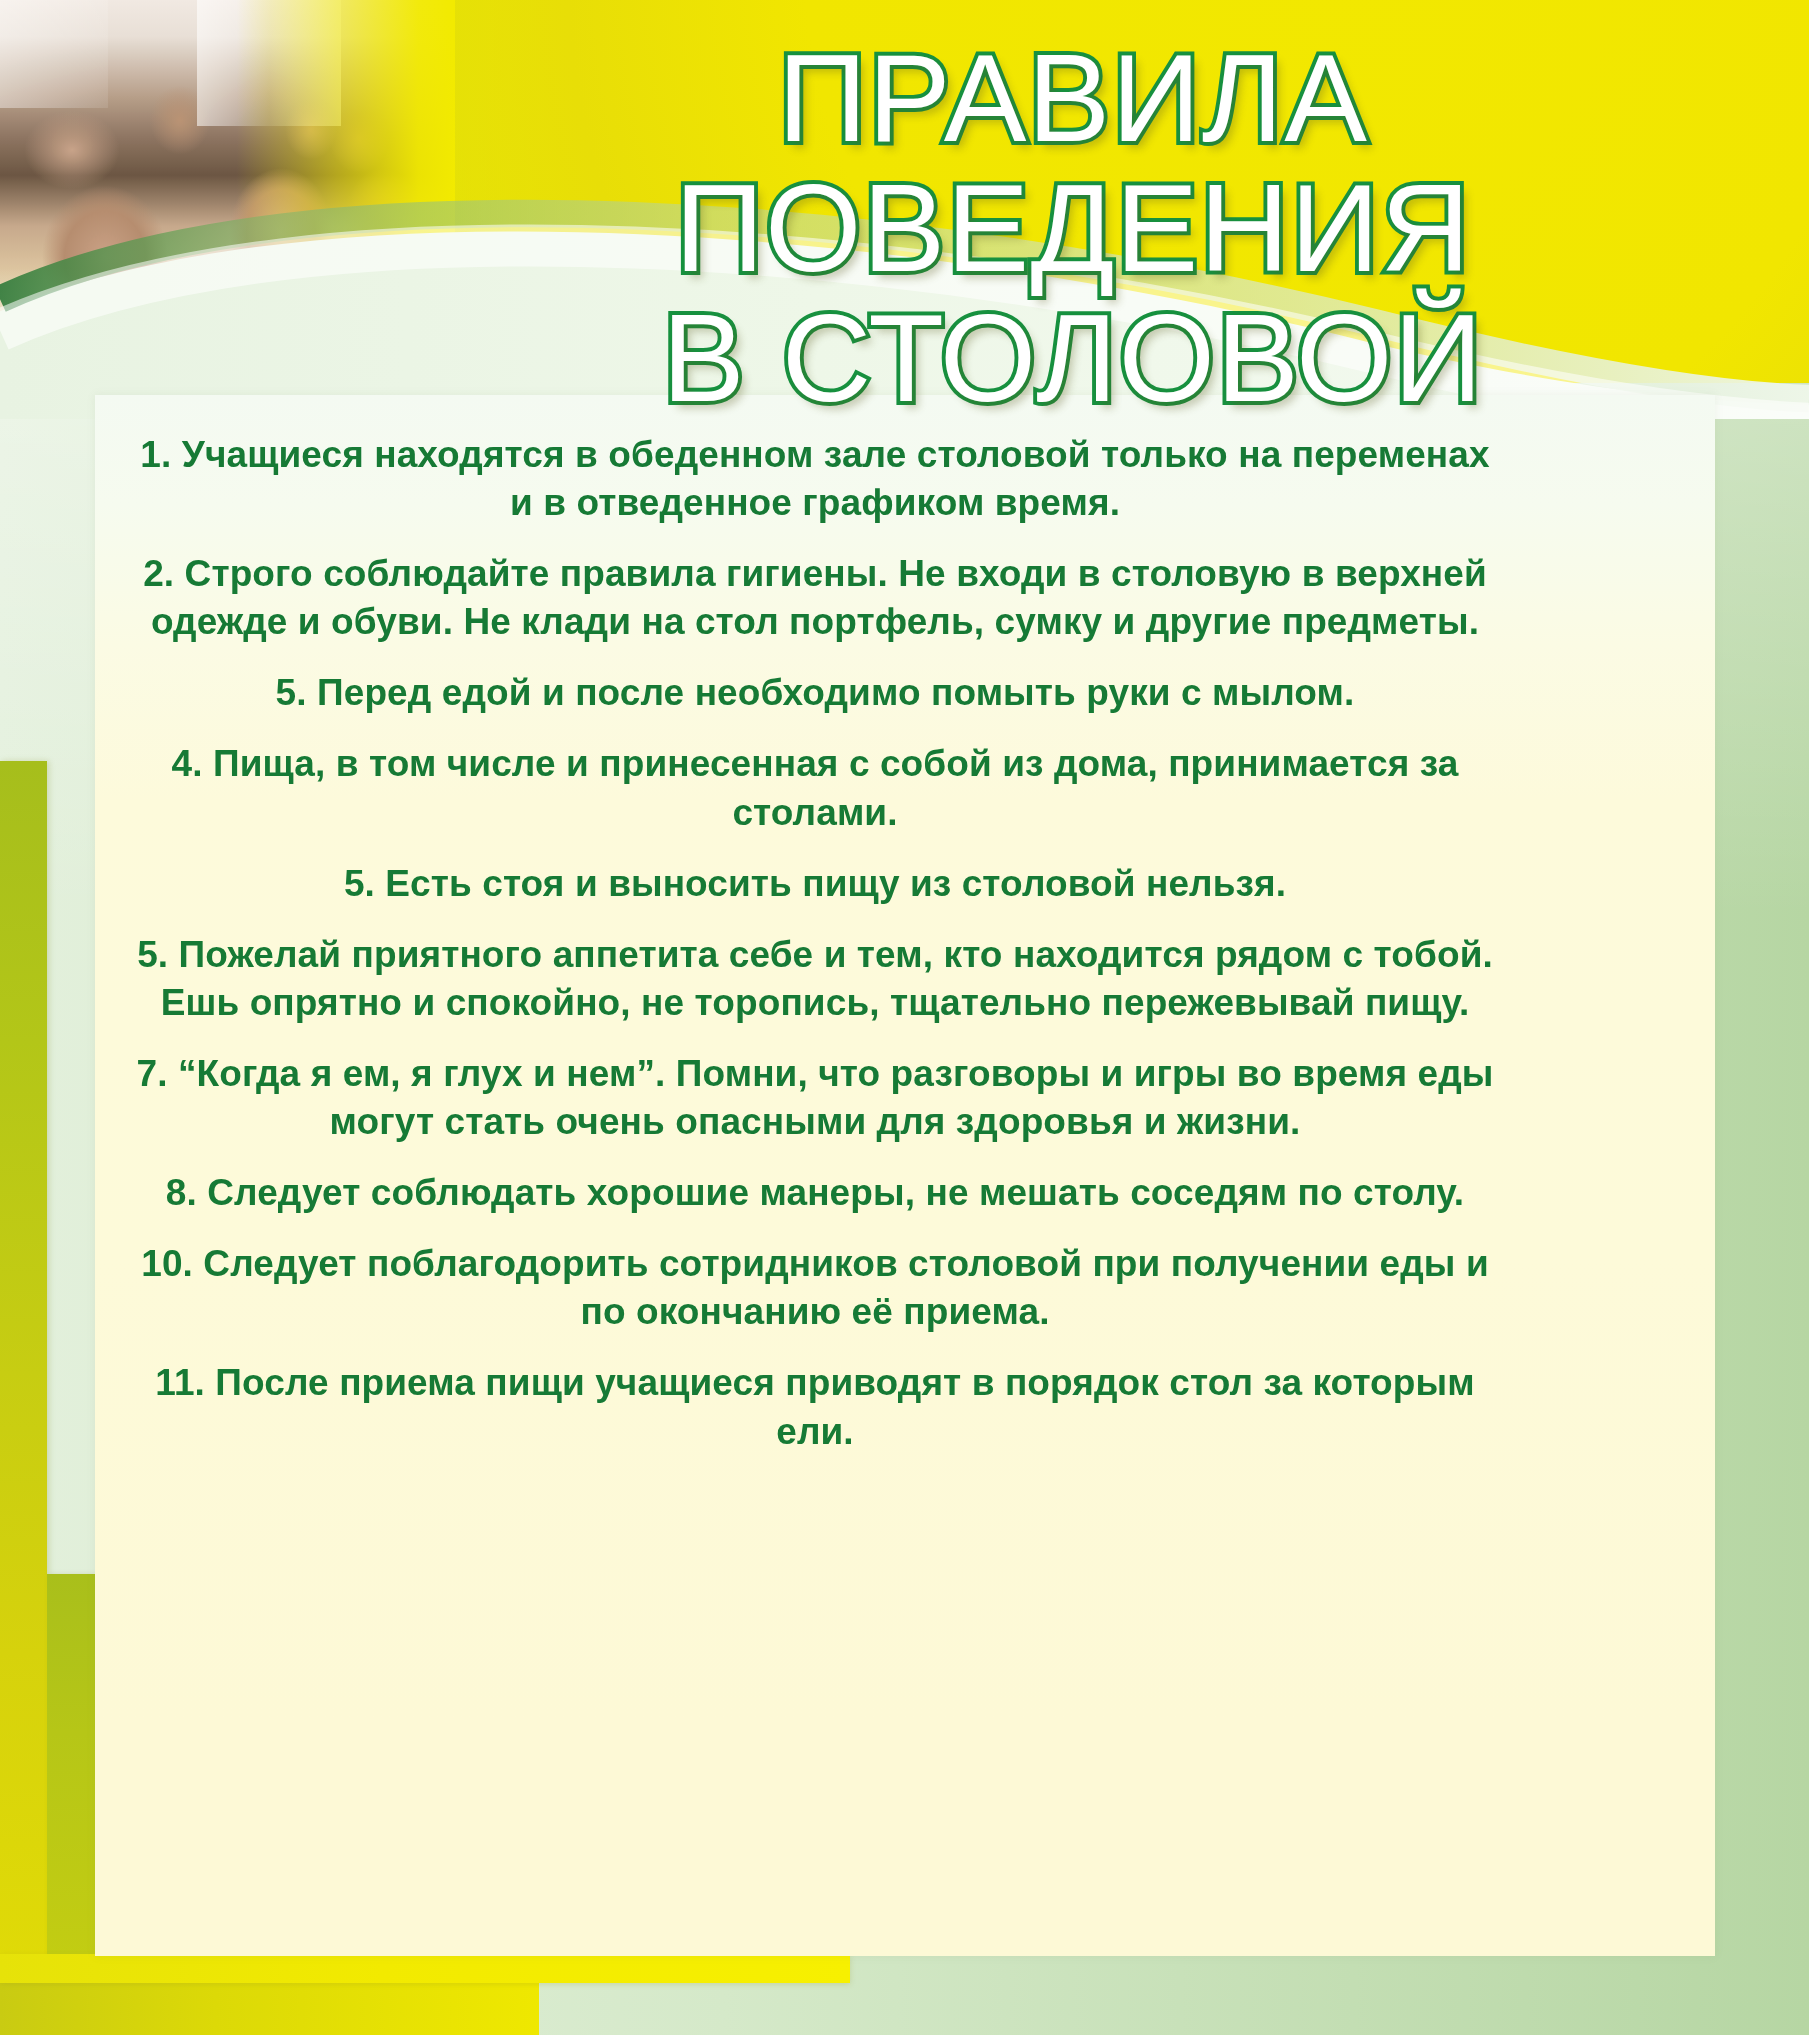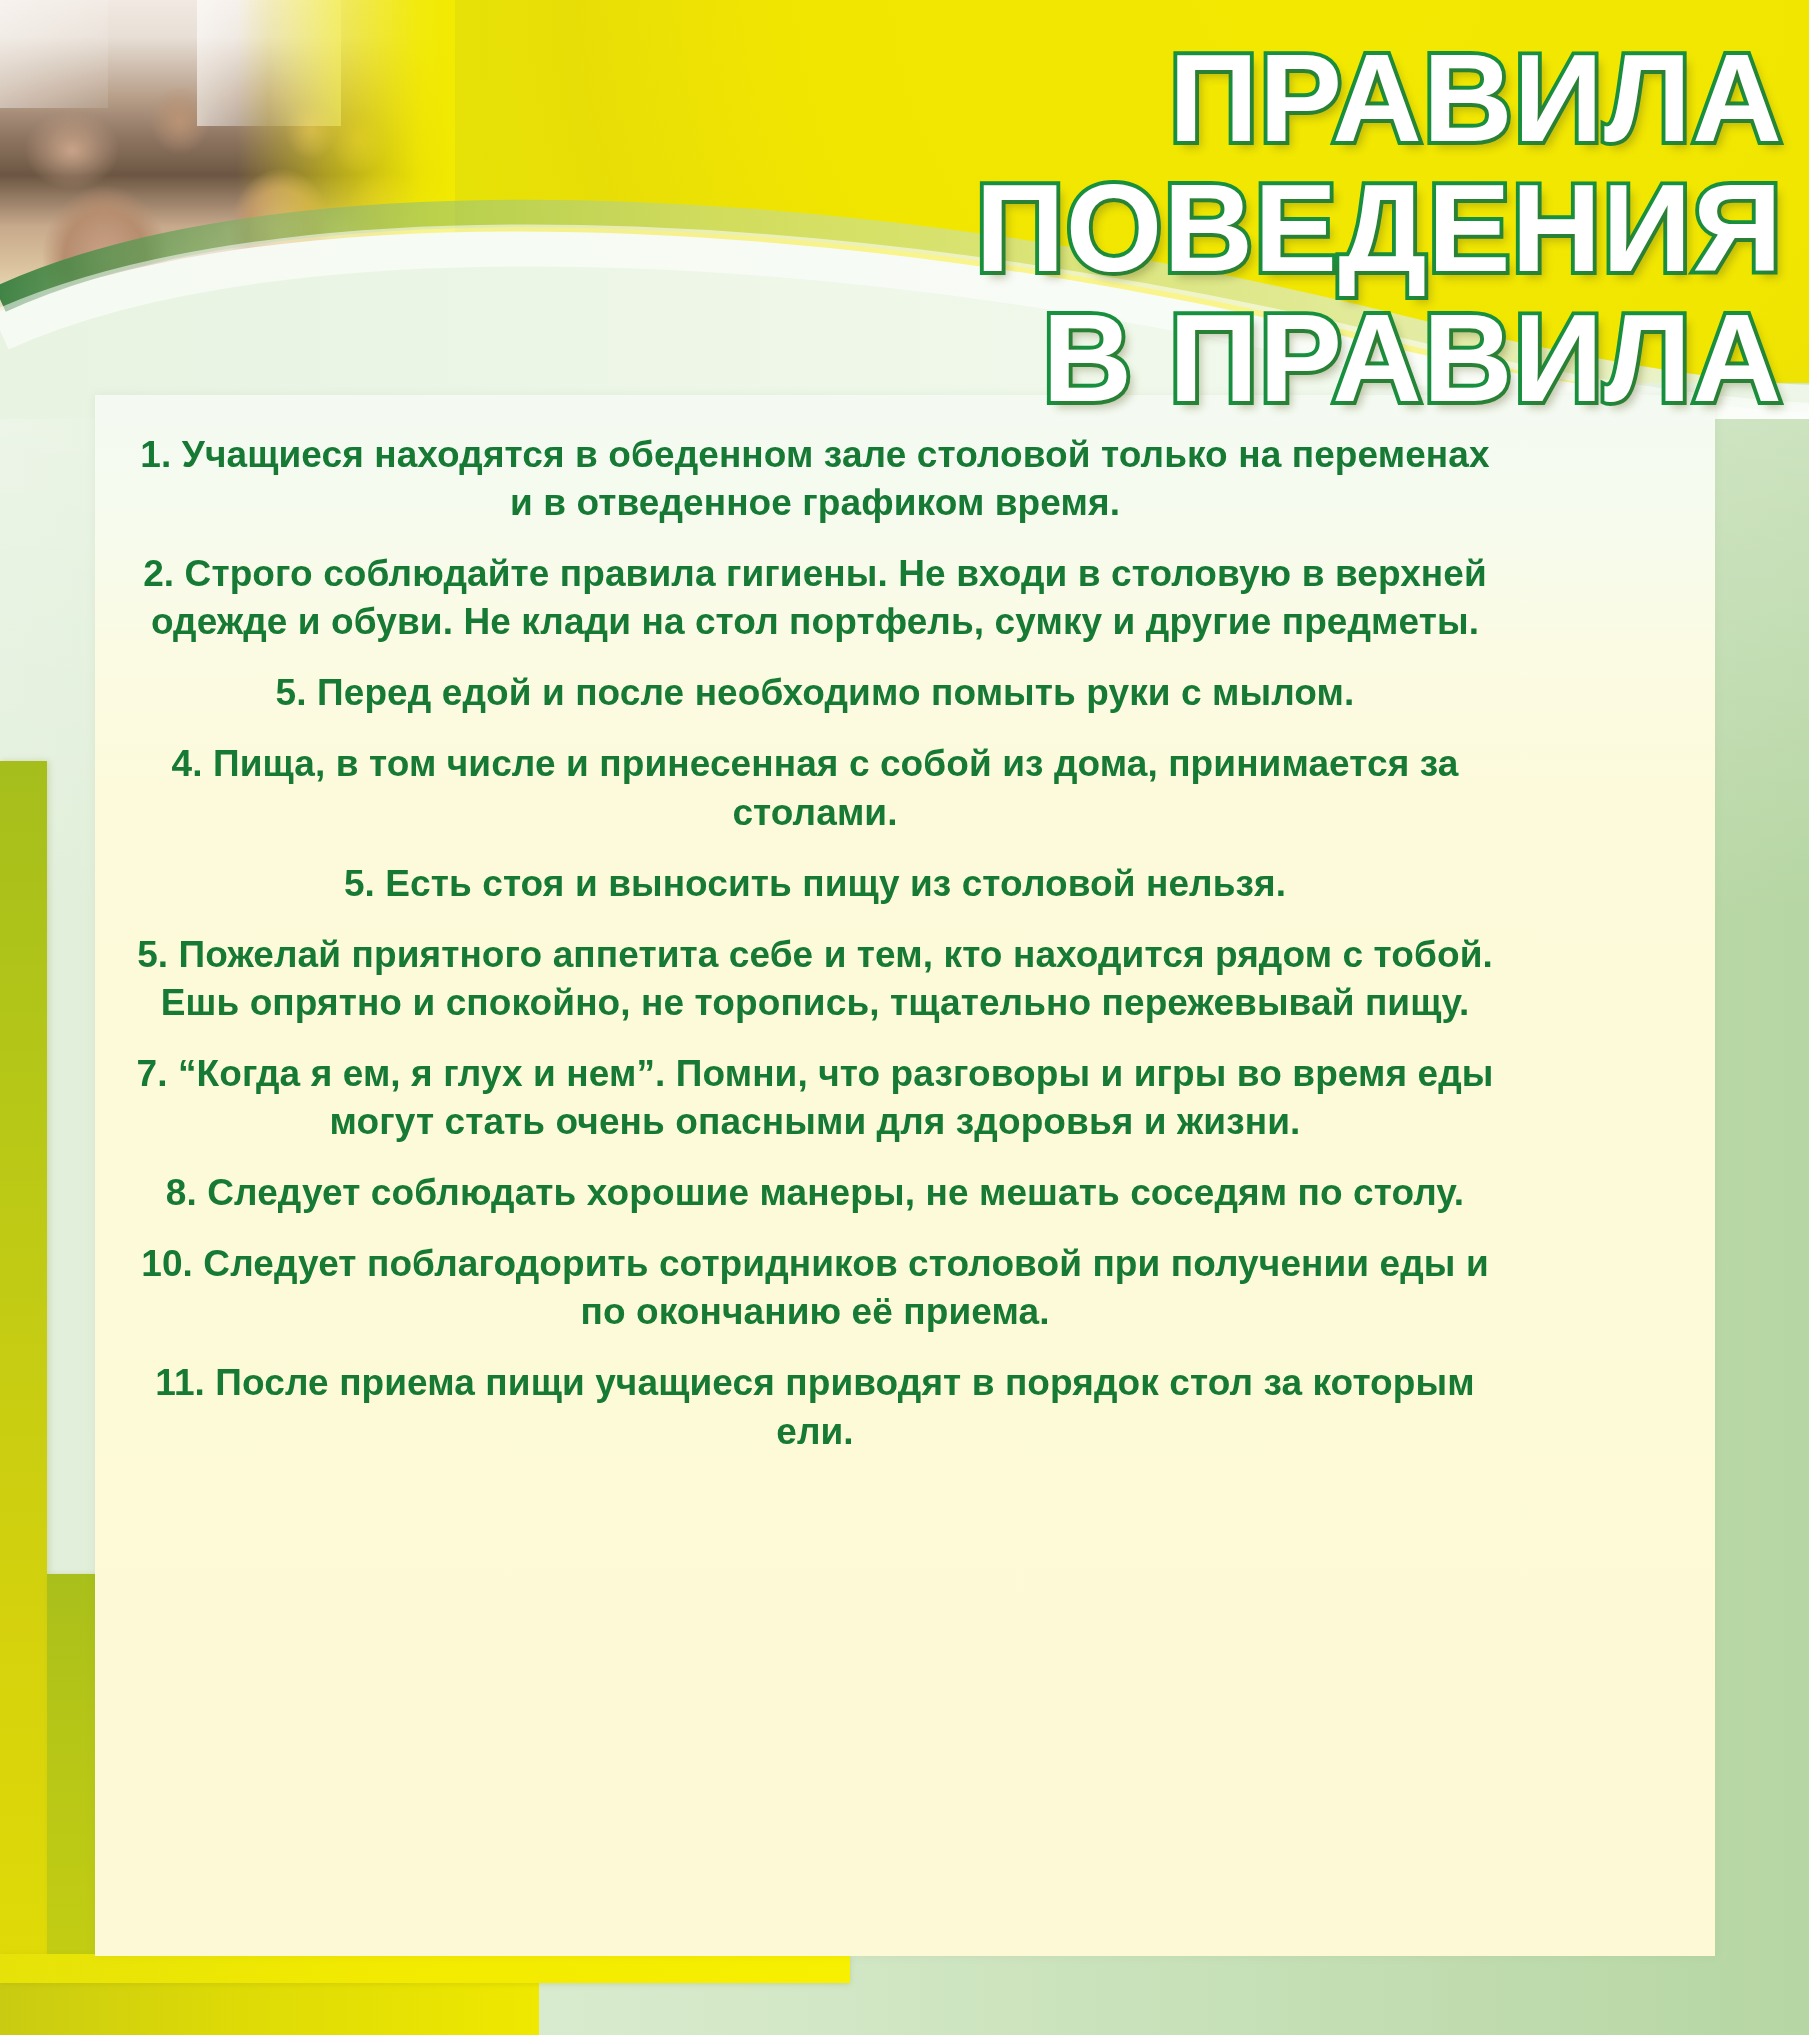--- a/index.html
+++ b/index.html
@@ -73,24 +73,24 @@
   }
 
   
   .swoosh-wrap{
     position:absolute; left:0; top:0; width:1809px; height:419px; overflow:hidden;
   }
 
   
   .title{
     position:absolute;
-    left:383px; top:33px; width:1400px;
-    text-align:right;
+    left:373px; top:33px; width:1400px;
+    text-align:center;
     font-family:"Liberation Sans", sans-serif;
-    font-weight:bold;
+    font-weight:normal;
     font-size:124px;
     line-height:1.05;
     letter-spacing:1.2px;
     color:#ffffff;
     -webkit-text-stroke:7.8px #17913f;
     paint-order:stroke fill;
     text-shadow:6px 7.2px 8.4px rgba(90,90,30,0.32);
     z-index:6;
   }
   .title .l2{display:block;}
@@ -190,21 +190,21 @@
 
       <path d="M0,500 C520,262 1540,352 2300,540 C2620,620 2850,660 3023,666" fill="none" stroke="url(#swooshLight)" stroke-width="46"></path>
       <path d="M0,552 C520,318 1540,404 2300,590 C2620,668 2850,700 3023,708" fill="none" stroke="#ffffff" stroke-opacity="0.55" stroke-width="70"></path>
 
       <path d="M3023,0 L3023,470 C2700,560 2300,600 1950,560 C2300,470 2700,300 3023,0 Z" fill="#f0e800" opacity="0.0"></path>
     </svg>
   </div>
 
   <div class="title">
     <span>ПРАВИЛА ПОВЕДЕНИЯ</span>
-    <span class="l2">В ПРАВИЛА</span>
+    <span class="l2">В СТОЛОВОЙ</span>
   </div>
 
   <div class="bar-a"></div>
   <div class="bar-b"></div>
   <div class="bar-bottom-low"></div>
   <div class="bar-bottom-wide"></div>
 
   <div class="panel"></div>
 
   <div class="rules">

